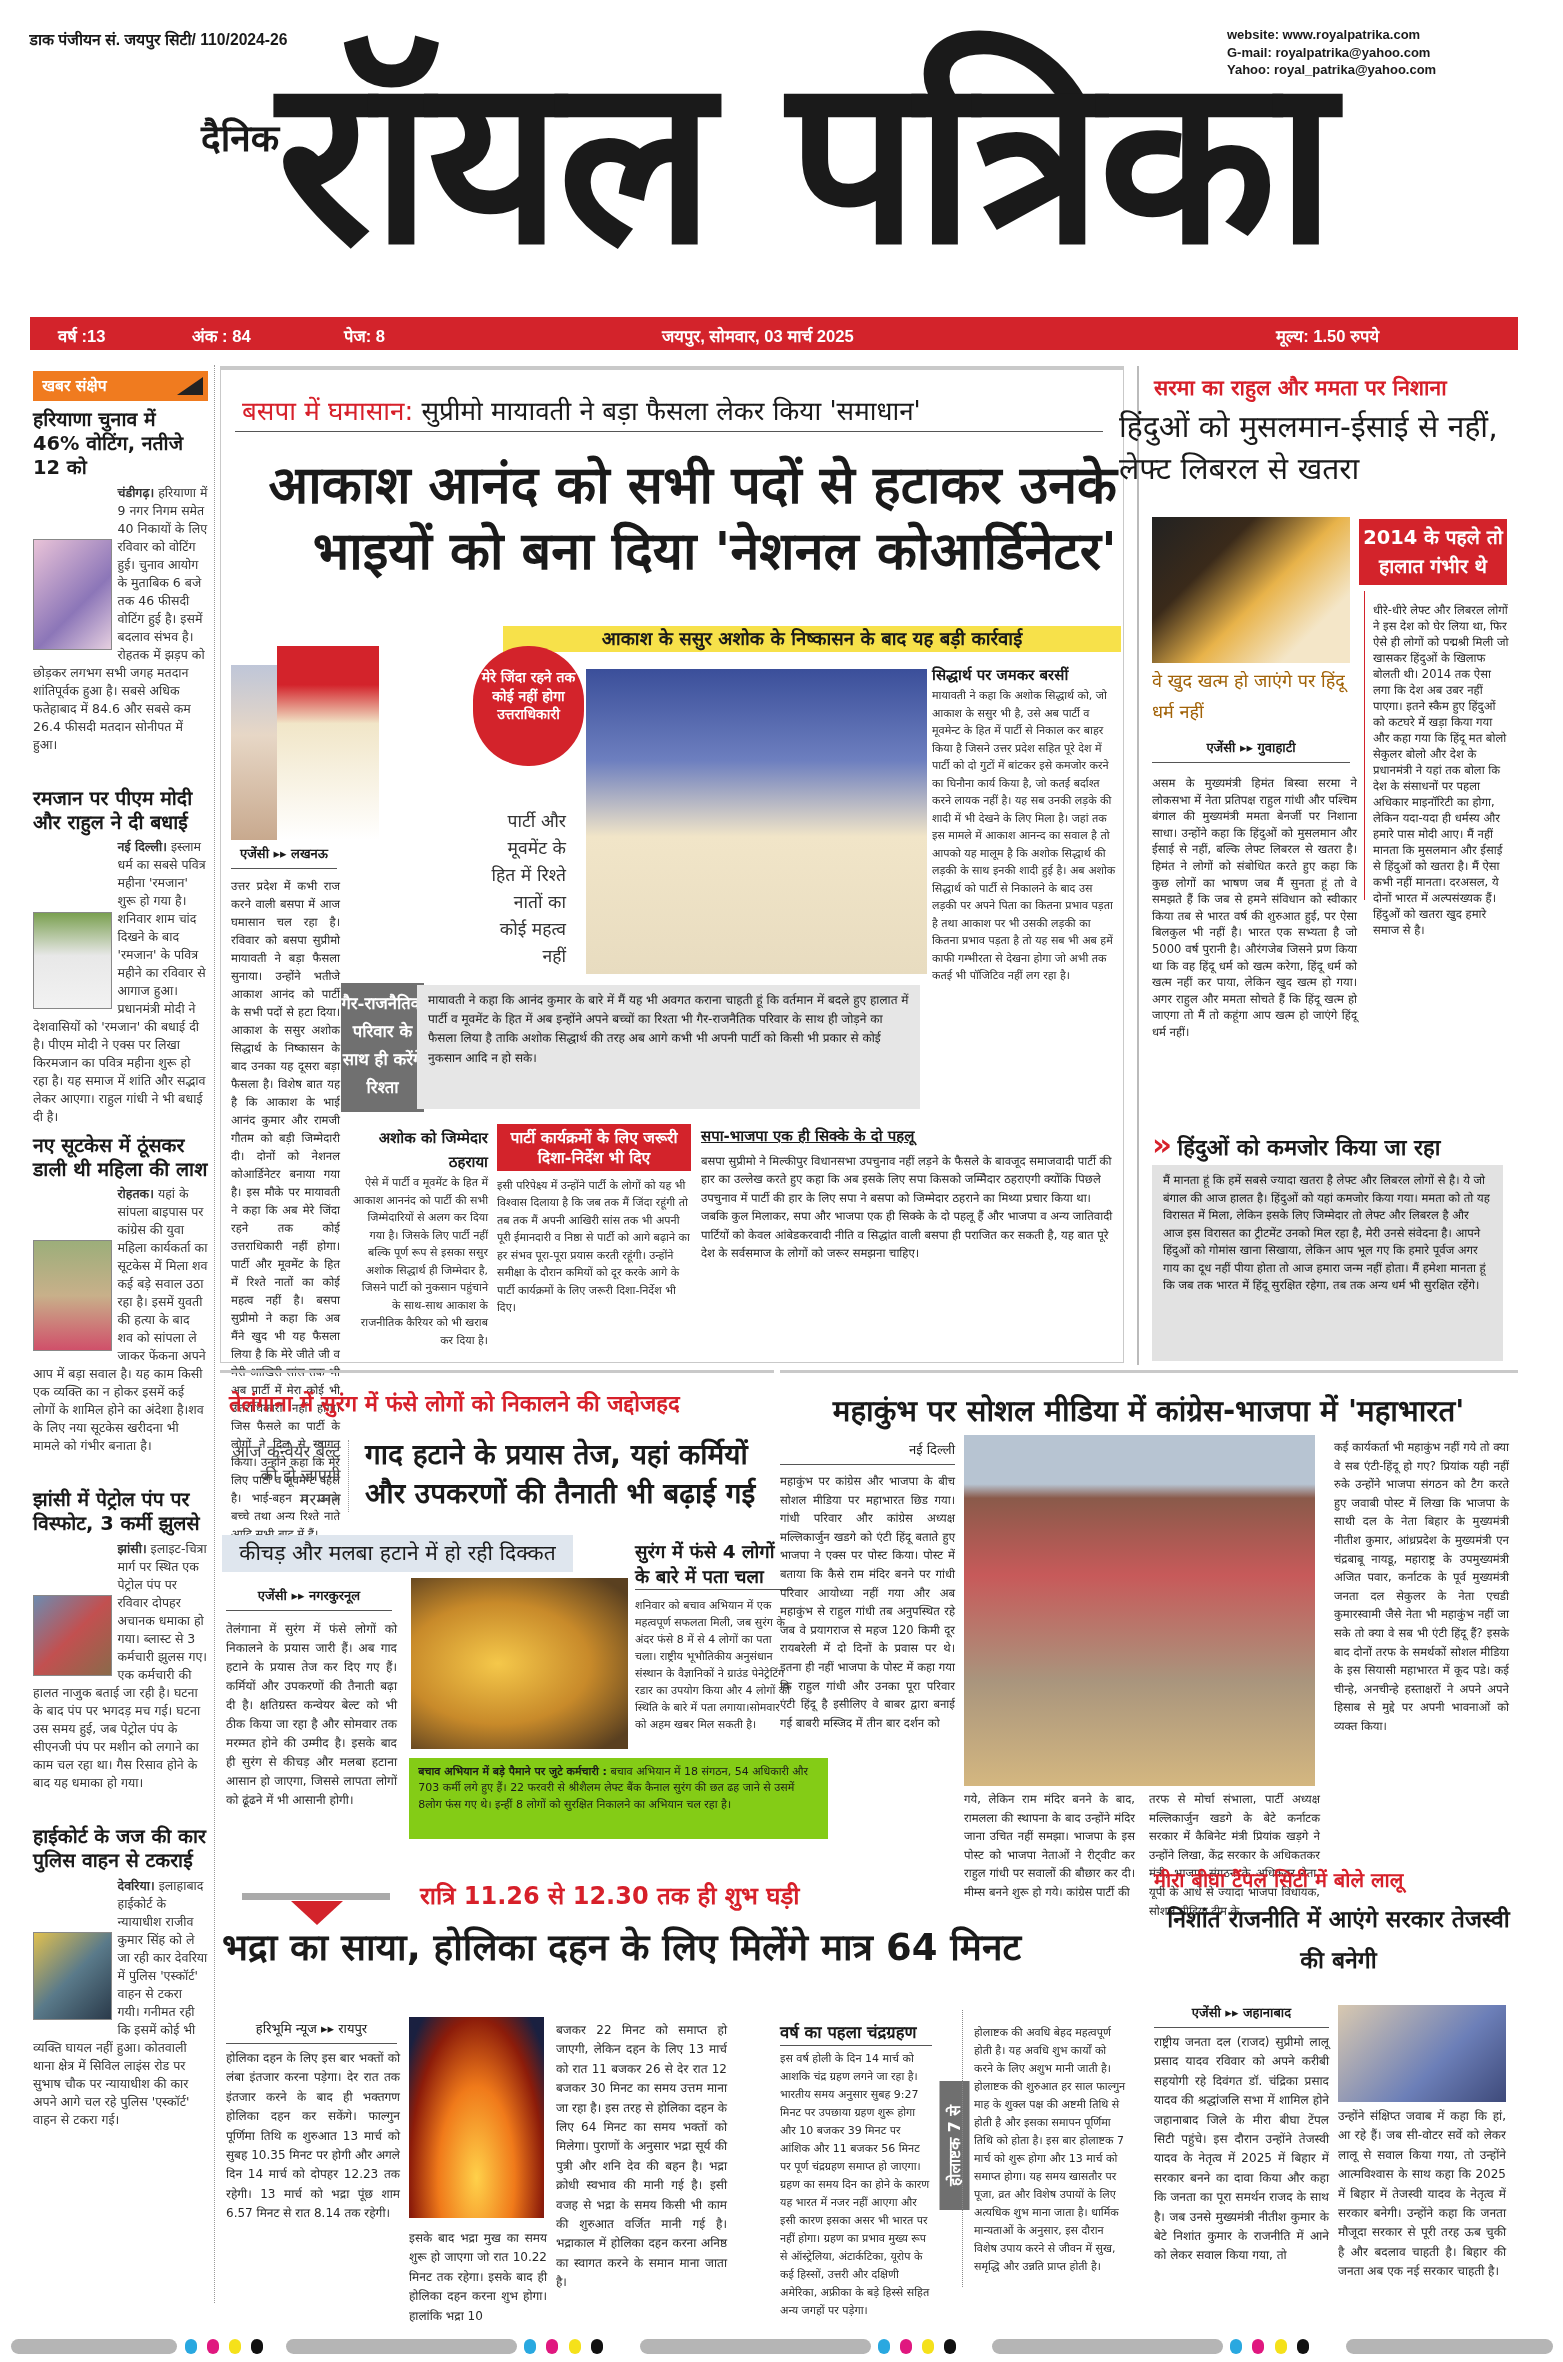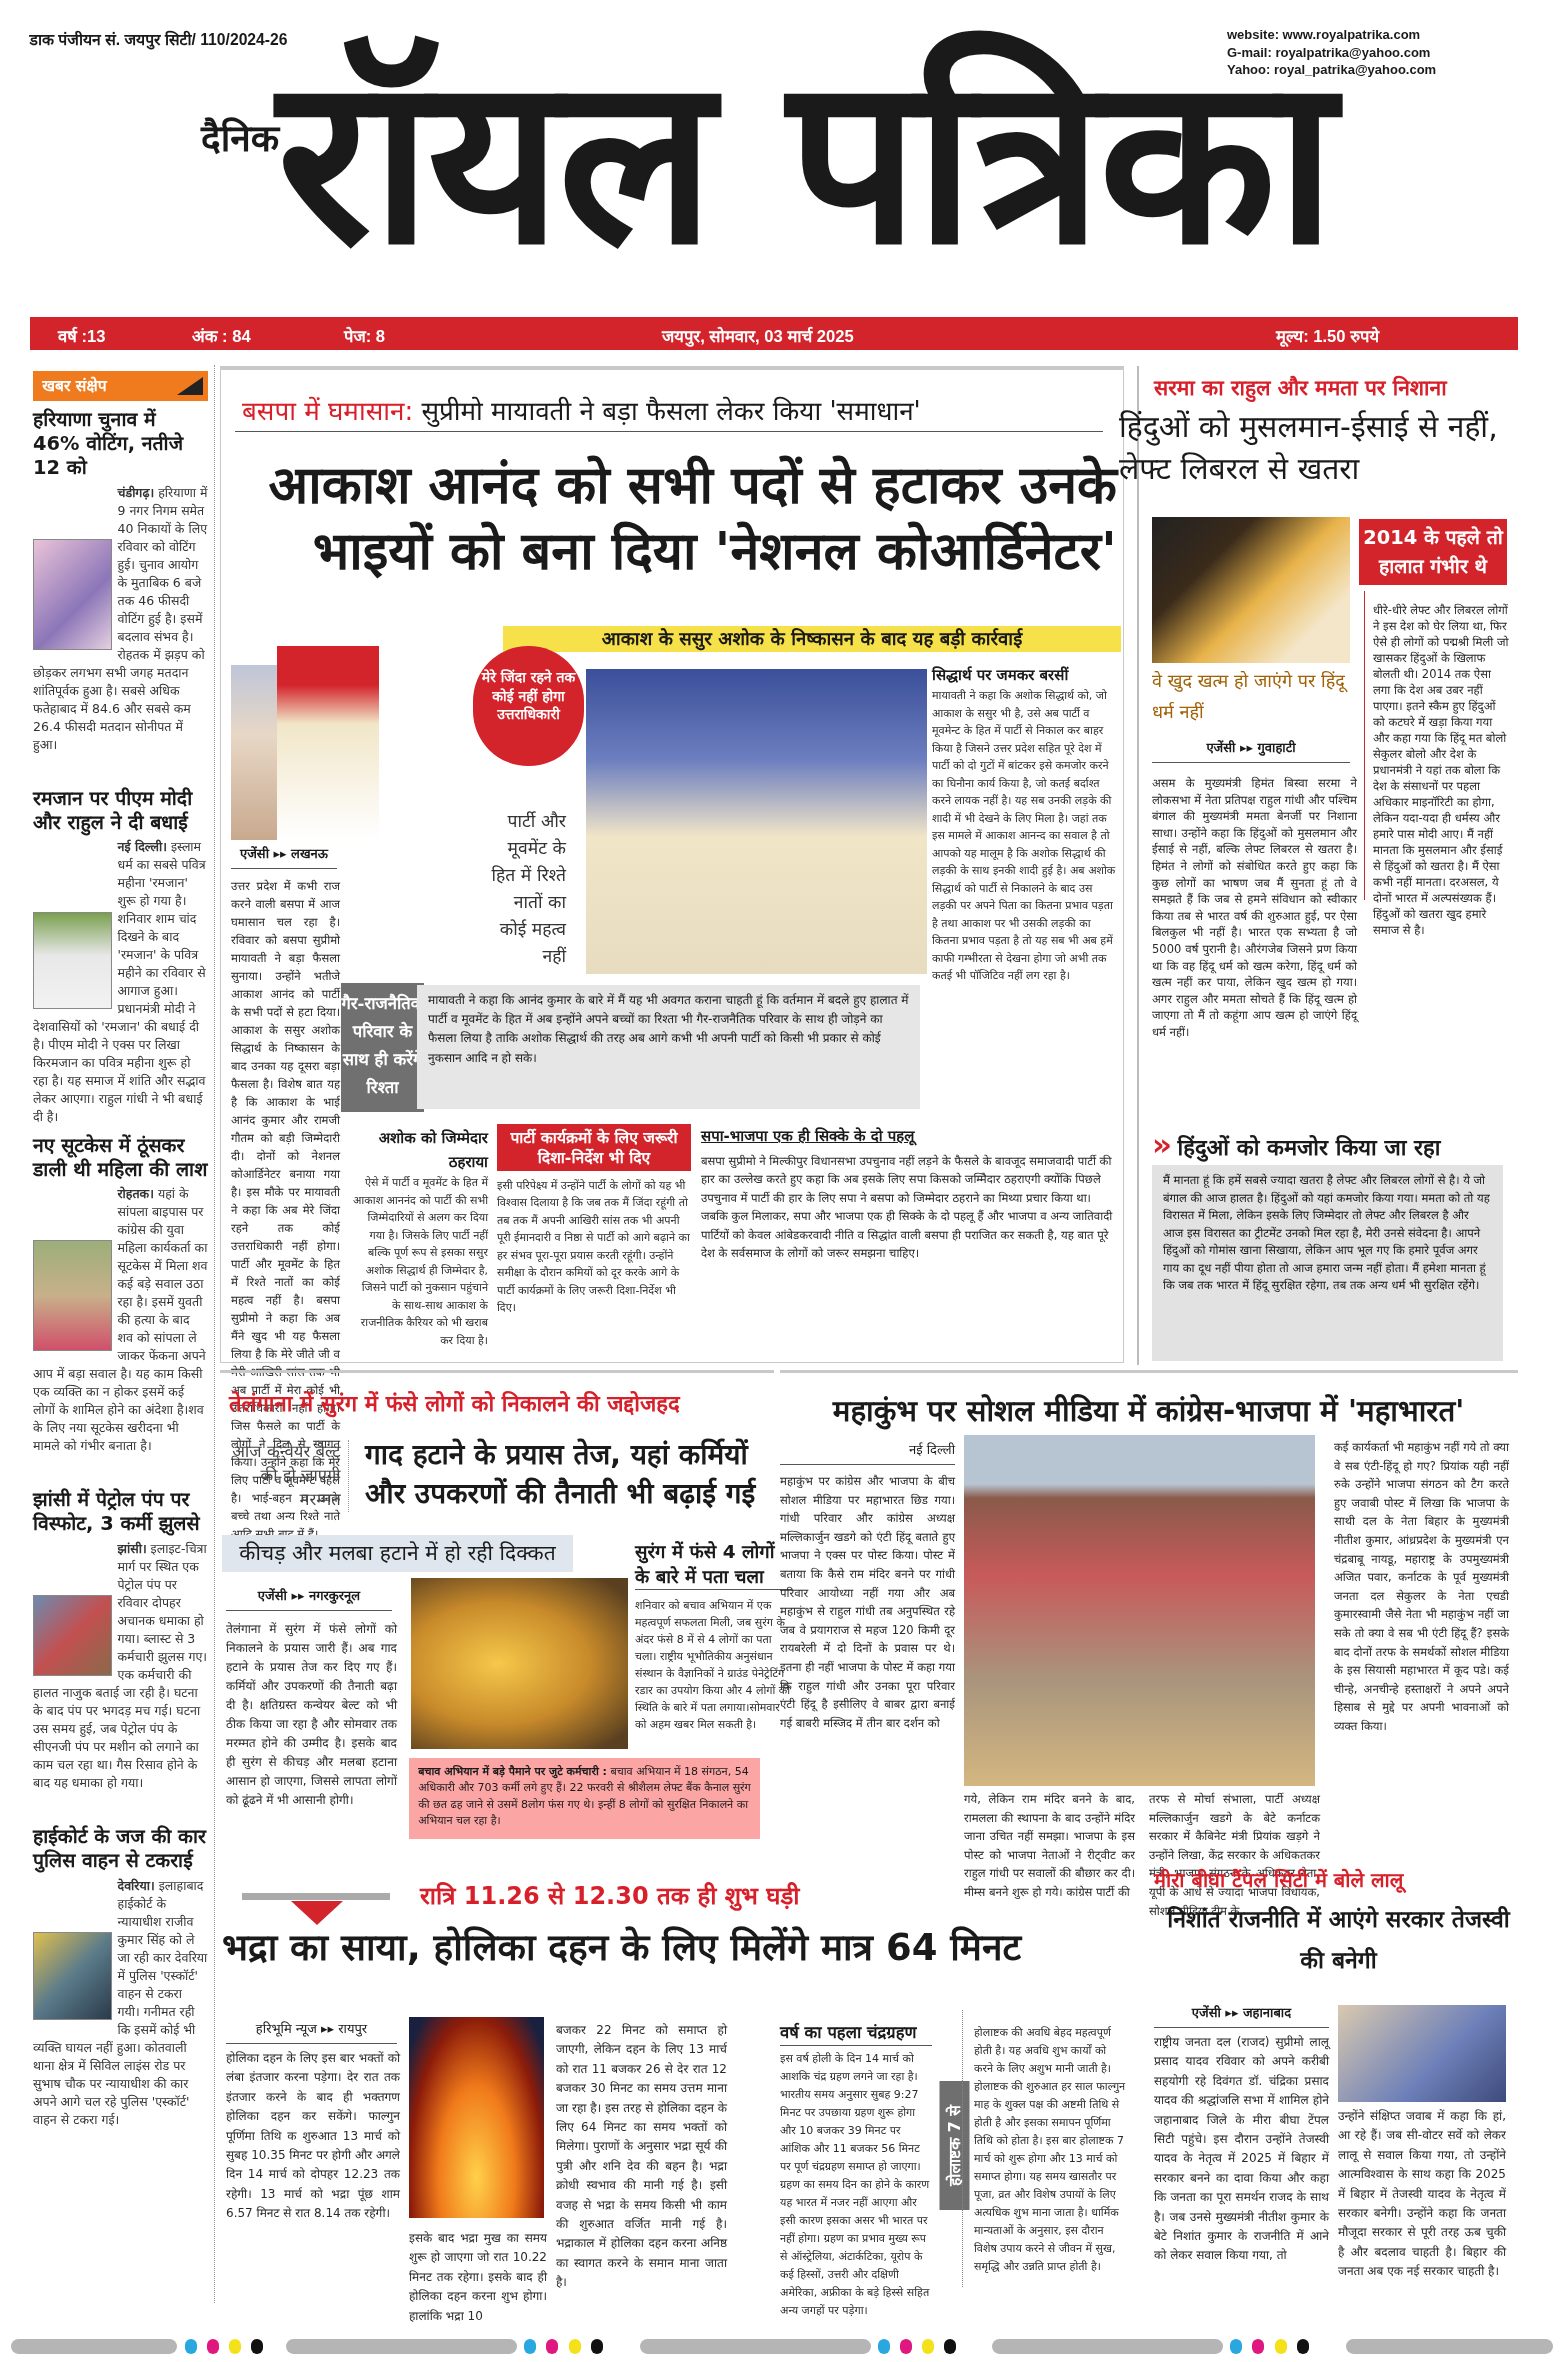--- a/index.html
+++ b/index.html
@@ -45,21 +45,21 @@
   .rsep{left:1364px;top:591px;height:309px;border-left:1.8px solid #d3232b}
   .kamjor{left:1152px;top:1126px;font-size:22px;font-weight:900}
   .kamjor:before{content:"»";color:#d7202a;font-size:31px;margin-right:5.5px}
   .greyright{left:1152px;top:1165px;width:351px;height:196px;background:#e2e2e2;font-size:11.5px;line-height:17.5px;padding:7.4px 11px}
   
   .telk{left:229px;top:1387px;font-size:22px;font-weight:bold}
   .telhead{left:365px;top:1435px;width:406px;font-size:28px;font-weight:900;line-height:39px}
   .telside{left:229px;top:1440px;width:120px;font-size:16.6px;line-height:24px;color:#444;text-align:right;border-right:0.9px dotted #999;padding-right:7.4px}
   .telsub{left:222px;top:1535px;width:351px;height:37px;background:#dfe6ee;font-size:21px;text-align:center;line-height:37px}
   .telsub2{left:635px;top:1539px;width:157px;font-size:18.5px;font-weight:900;line-height:25px;border-bottom:1.8px solid #555}
-  .greybox2{left:409px;top:1758px;width:351px;height:81px;background:#fca5a5;font-size:11px;line-height:16.6px;padding:5.5px 9.2px}
+  .greybox2{left:409px;top:1758px;width:419px;height:81px;background:#84cc16;font-size:11px;line-height:16.6px;padding:5.5px 9.2px}
   
   .mkhead{left:784px;top:1389px;width:729px;font-size:29.5px;font-weight:900;text-align:center}
   .crowd{left:964px;top:1435px;width:351px;height:351px;background:linear-gradient(180deg,#b7c4d2 0%,#b7c4d2 14%,#8a5a4a 18%,#c75a5a 40%,#a9957d 70%,#d4b780 100%)}
   
   .ratri{left:420px;top:1878px;font-size:24px;font-weight:bold}
   .chev{left:242px;top:1893px;width:148px;height:7.4px;background:#aaa}
   .chevicon{left:291px;top:1901px;width:0;height:0;border-left:26px solid transparent;border-right:26px solid transparent;border-top:24px solid #d3232b}
   .bhadra{left:222px;top:1920px;width:932px;font-size:37px;font-weight:900;white-space:nowrap}
   .fire{left:409px;top:2017px;width:135px;height:201px;background:radial-gradient(ellipse at 50% 80%,#ffd14a 0%,#f07a1a 40%,#8c1c0a 70%,#1a2040 90%)}
   .holashtak{left:940px;top:2081px;width:29.5px;height:129px;background:#6f6f6f;color:#fff;font-size:15.7px;font-weight:bold;writing-mode:vertical-rl;transform:rotate(180deg);text-align:center;line-height:29.5px}

